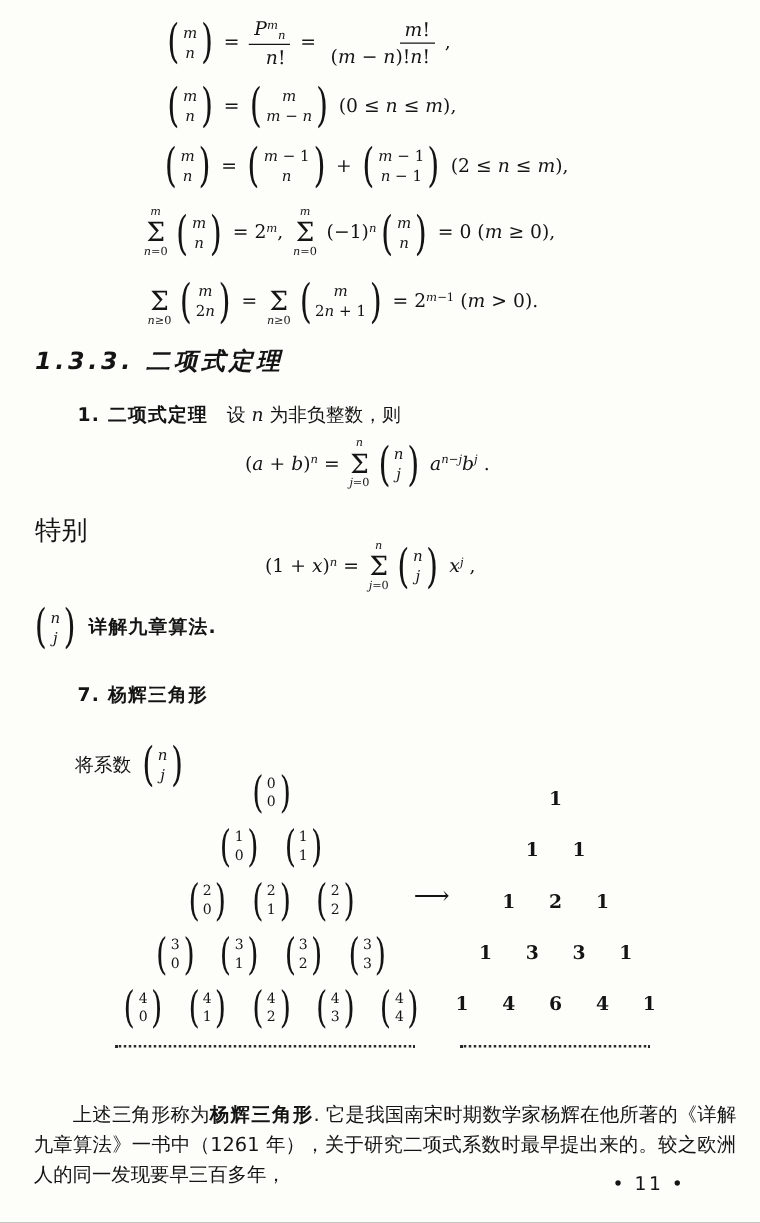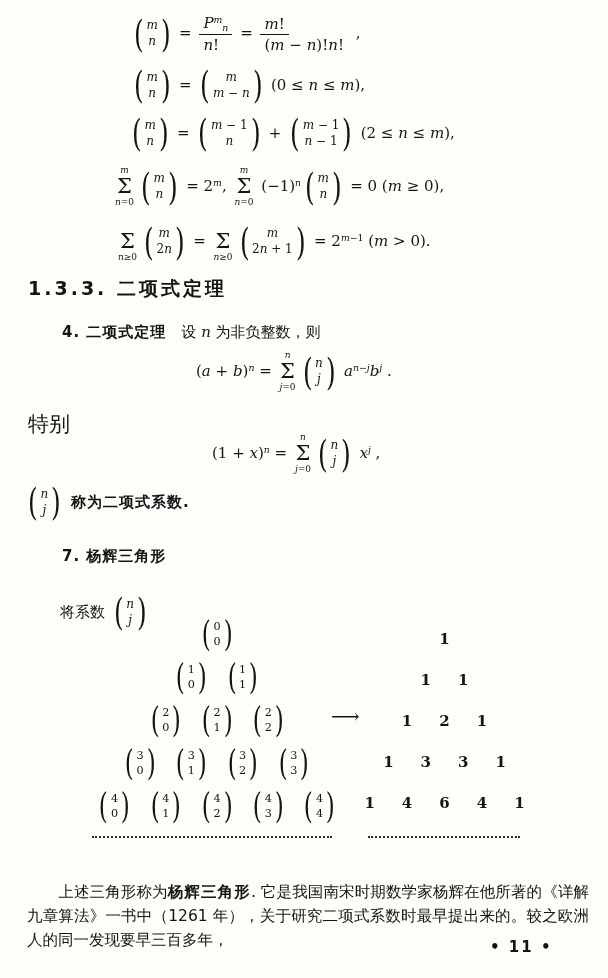--- a/index.html
+++ b/index.html
@@ -9,40 +9,40 @@
     font-family:"DejaVu Serif",serif;overflow:hidden;
   }
   .abs{position:absolute;}
   .formula{position:absolute;font-size:15px;white-space:nowrap;line-height:1.2;}
   .formula i{font-style:italic;}
   
   .binom{display:inline-flex;align-items:center;vertical-align:middle;margin:0 2px;}
   .binom .bp{font-size:2.3em;font-weight:300;line-height:0.82;transform:scaleX(0.72) scaleY(1.08);}
   .binom .bc{display:flex;flex-direction:column;align-items:center;font-size:0.8em;line-height:1.3;padding:0 1px;}
   
-  .mfrac{display:inline-flex;flex-direction:column;align-items:flex-start;vertical-align:middle;margin:0 3px;}
+  .mfrac{display:inline-flex;flex-direction:column;align-items:flex-end;vertical-align:middle;margin:0 3px;}
   .mfrac .fn{border-bottom:1.4px solid #141414;padding:0 4px 1px;}
   .mfrac .fd{padding:1px 4px 0;}
   
   .msum{display:inline-flex;flex-direction:column;align-items:center;vertical-align:middle;line-height:1;margin:0 3px;}
   .msum .sl{font-size:9px;line-height:1.1;min-height:9px;}
   .msum .sg{font-size:21px;line-height:0.95;margin:1px 0;}
   .msup{font-size:62%;vertical-align:5px;}
   .msub{font-size:62%;vertical-align:-3px;}
-  .h-section{font-family:"DejaVu Sans",sans-serif;font-weight:bold;font-size:19px;letter-spacing:3px;}
+  .h-section{font-family:"DejaVu Sans",sans-serif;font-weight:bold;font-size:19px;letter-spacing:3px;font-style:italic;}
   .h-bold{font-family:"DejaVu Sans",sans-serif;font-weight:bold;font-size:15px;letter-spacing:1px;}
   .plain{font-family:Liberation Serif, serif;font-size:21px;}
   .formula b{font-family:"DejaVu Sans",sans-serif;font-weight:bold;letter-spacing:1px;font-style:normal;}
   .trow{display:flex;justify-content:center;align-items:center;gap:13px;height:43px;font-size:14px;}
   .prow{display:flex;justify-content:center;align-items:center;gap:27px;height:41px;
         font-weight:bold;font-size:15px;}
   .dotted{border-top:2px dotted #2a2a2a;height:0;}
   .para{font-family:"DejaVu Sans",sans-serif;font-size:15.5px;line-height:23.8px;text-align:justify;margin-top:32px;}
   .para b{letter-spacing:1px;}
-  .pageno{font-weight:bold;font-size:15px;letter-spacing:2px;font-family:"DejaVu Sans",sans-serif;}
+  .pageno{font-weight:normal;font-size:15px;letter-spacing:2px;font-family:"DejaVu Sans",sans-serif;}
   .arrow{font-size:20px;}
 </style>
 </head>
 <body>
 
 <div class="page">
 
   <div class="formula" style="left:130px;top:14px;"><span class="binom">
         <span class="bp">(</span>
         <span class="bc">
@@ -136,21 +136,21 @@
         <span class="bp">(</span>
         <span class="bc">
           <span><i>m</i></span>
           <span>2<i>n</i> + 1</span>
         </span>
         <span class="bp">)</span>
       </span><span> = 2</span><span class="msup"><i>m</i>−1</span><span>  (<i>m</i> &gt; 0).</span></div>
 
   <div class="abs h-section" style="left:28px;top:276px;">1.3.3. 二项式定理</div>
 
-  <div class="formula" style="left:62px;top:323px;"><b>4. 二项式定理</b><span>　设 <i>n</i> 为非负整数，则</span></div>
+  <div class="formula" style="left:62px;top:323px;"><b>1. 二项式定理</b><span>　设 <i>n</i> 为非负整数，则</span></div>
   <div class="formula" style="left:196px;top:351px;"><span>(<i>a</i> + <i>b</i>)</span><span class="msup"><i>n</i></span><span> = </span><span class="msum">
         <span class="sl"><i>n</i></span>
         <span class="sg">Σ</span>
         <span class="sl"><i>j</i>=0</span>
       </span><span class="binom">
         <span class="bp">(</span>
         <span class="bc">
           <span><i>n</i></span>
           <span><i>j</i></span>
         </span>
@@ -170,21 +170,21 @@
         </span>
         <span class="bp">)</span>
       </span><span> <i>x</i></span><span class="msup"><i>j</i></span><span> ,</span></div>
   <div class="formula" style="left:24px;top:487px;"><span class="binom">
         <span class="bp">(</span>
         <span class="bc">
           <span><i>n</i></span>
           <span><i>j</i></span>
         </span>
         <span class="bp">)</span>
-      </span><b> 称为二项式系数.</b></div>
+      </span><b> 详解九章算法.</b></div>
 
   <div class="abs h-bold" style="left:62px;top:547px;">7. 杨辉三角形</div>
   <div class="formula" style="left:60px;top:597px;"><span>将系数 </span><span class="binom">
         <span class="bp">(</span>
         <span class="bc">
           <span><i>n</i></span>
           <span><i>j</i></span>
         </span>
         <span class="bp">)</span>
       </span></div>

